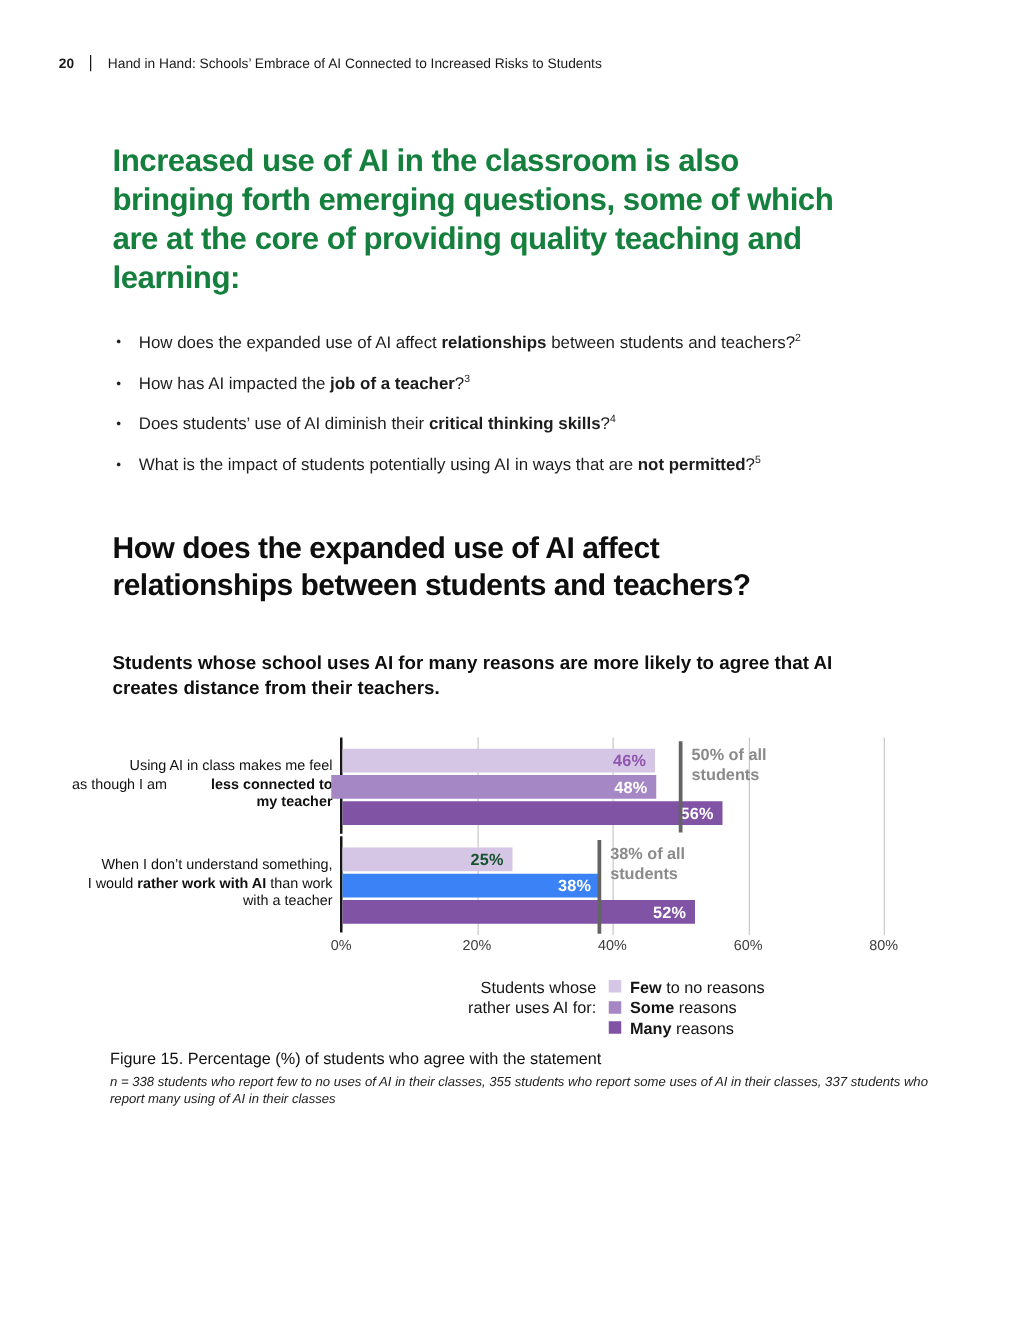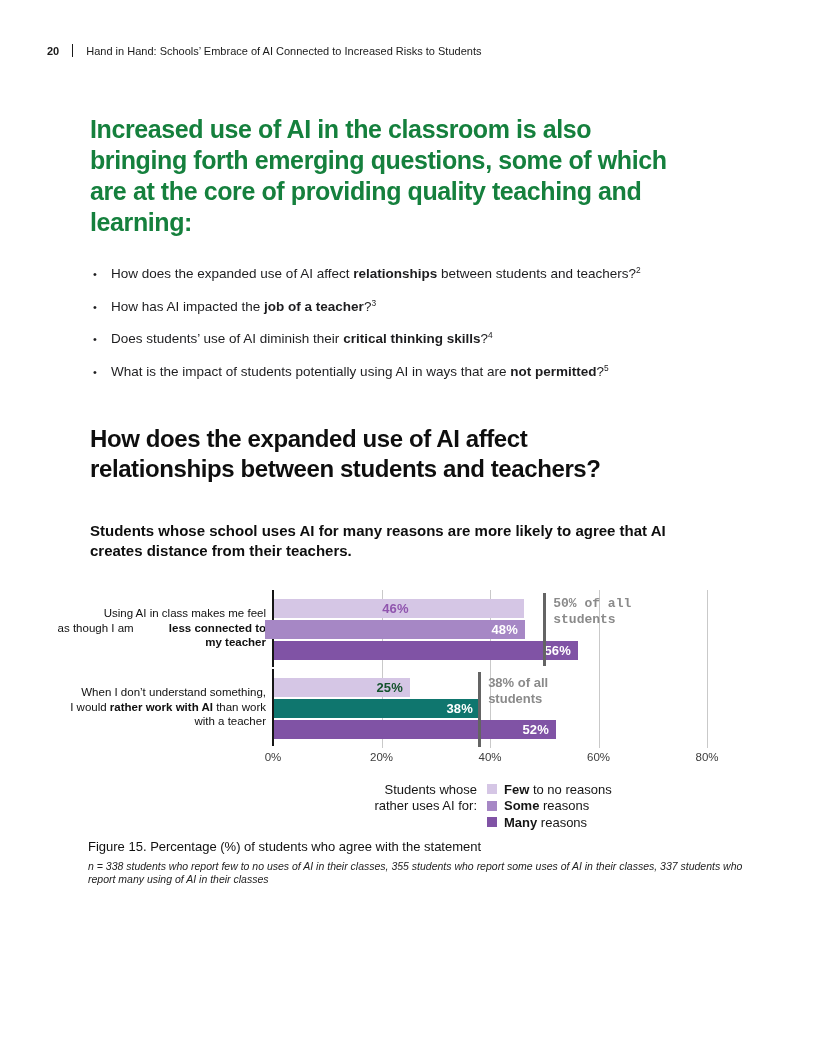--- a/index.html
+++ b/index.html
@@ -67,37 +67,37 @@
       <div class="gridline" style="left: 490px;"></div>
       <div class="gridline" style="left: 598.5px;"></div>
       <div class="gridline" style="left: 707px;"></div>
       <div class="axis-label" style="left: 246px;">0%</div>
       <div class="axis-label" style="left: 354.5px;">20%</div>
       <div class="axis-label" style="left: 463px;">40%</div>
       <div class="axis-label" style="left: 571.5px;">60%</div>
       <div class="axis-label" style="left: 680px;">80%</div>
       <div class="baseline" style="left: 272px; top: 2px; height: 77px;"></div>
       <div class="cat-label" style="top: 18px;"><span>Using AI in class makes me feel</span><br><span>as though I am </span><span style="font-weight: bold; padding-left: 32px;">less connected to</span><br><span style="font-weight: bold;">my teacher</span></div>
-      <div class="bar" style="top: 11px; left: 274px; width: 250px; background: rgb(213, 198, 229); justify-content: center;">
+      <div class="bar" style="top: 11px; left: 274px; width: 250px; background: rgb(213, 198, 229);">
         <span class="bar-value" style="color: rgb(144, 85, 174);">46%</span>
       </div>
       <div class="bar" style="top: 32px; left: 265px; width: 260px; background: rgb(166, 135, 197);">
         <span class="bar-value" style="color: rgb(255, 255, 255);">48%</span>
       </div>
       <div class="bar" style="top: 53px; left: 274px; width: 304px; background: rgb(128, 83, 165);">
         <span class="bar-value" style="color: rgb(255, 255, 255);">56%</span>
       </div>
       <div class="refline" style="left: 542.75px; top: 5px; height: 73px;"></div>
-      <div class="reftext" style="left: 553.25px; top: 8px; font-family: Liberation Mono, monospace;"><span>50% of all</span><br><span>students</span></div>
+      <div class="reftext" style="left: 553.25px; top: 8px;"><span>50% of all</span><br><span>students</span></div>
       <div class="baseline" style="left: 272px; top: 81px; height: 77px;"></div>
       <div class="cat-label" style="top: 97px;"><span>When I don’t understand something,</span><br><span>I would </span><span style="font-weight: bold;">rather work with AI</span><span> than work</span><br><span>with a teacher</span></div>
       <div class="bar" style="top: 90px; left: 274px; width: 136px; background: rgb(213, 198, 229);">
         <span class="bar-value" style="color: #14532d;">25%</span>
       </div>
-      <div class="bar" style="top: 111px; left: 274px; width: 206px; background: #0f766e;">
+      <div class="bar" style="top: 111px; left: 274px; width: 206px; background: #3b82f6;">
         <span class="bar-value" style="color: rgb(255, 255, 255);">38%</span>
       </div>
       <div class="bar" style="top: 132px; left: 274px; width: 282px; background: rgb(128, 83, 165);">
         <span class="bar-value" style="color: rgb(255, 255, 255);">52%</span>
       </div>
       <div class="refline" style="left: 477.65px; top: 84px; height: 75px;"></div>
       <div class="reftext" style="left: 488.15px; top: 87px;"><span>38% of all</span><br><span>students</span></div>
     </div>
 
   <div class="legend-title"><span>Students whose</span><br><span>rather uses AI for:</span></div>

